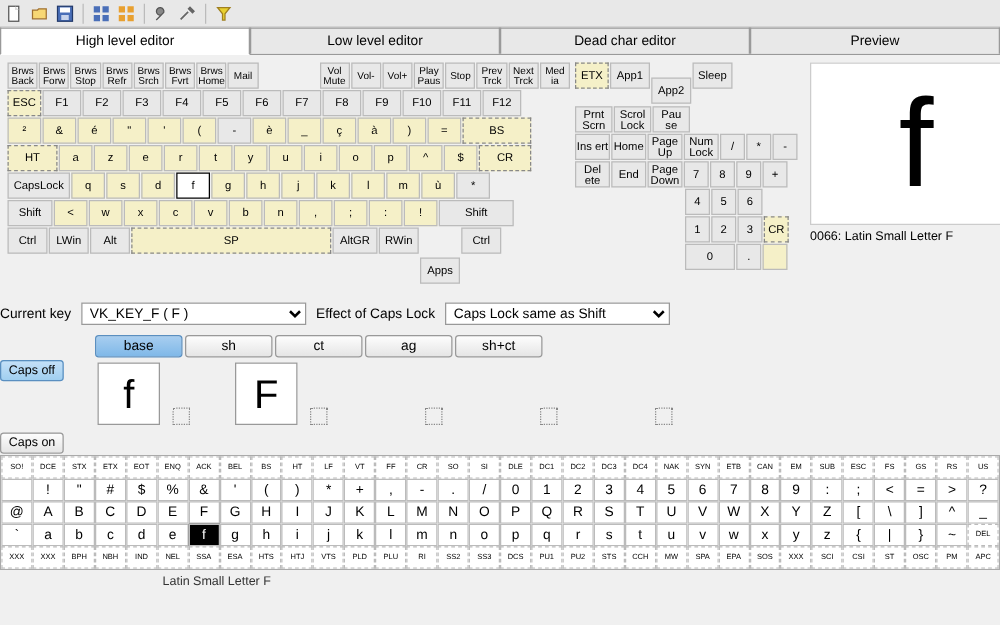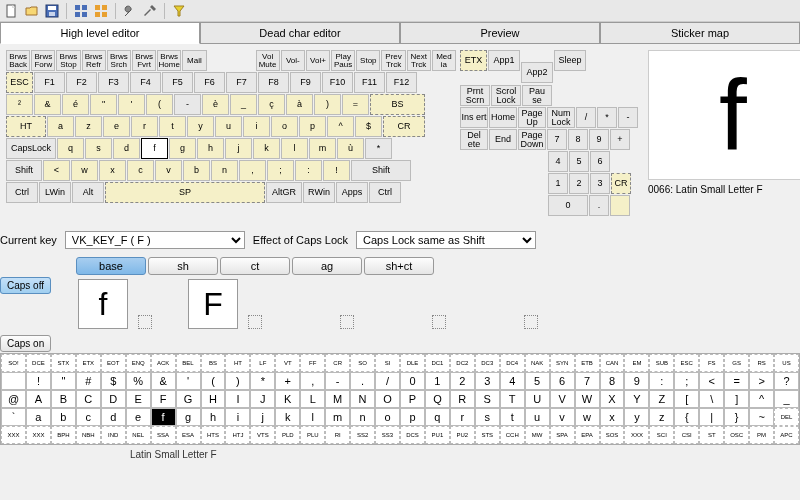--- a/index.html
+++ b/index.html
@@ -92,23 +92,23 @@
         <path d="M10 2 L14 6 L12 8 L8 4 Z M9 7 L3 13 L2 12 L8 6 Z" fill="#666"></path>
       </svg></span>
   <span class="toolbar-sep"></span>
   <span class="toolbar-icon"><svg class="ico" viewBox="0 0 16 16">
         <path d="M3 3 L13 3 L9 8 L9 13 L7 13 L7 8 Z" fill="#e8d030" stroke="#a08020"></path>
       </svg></span>
 </div>
 
 <div class="tabs">
   <div class="tab active">High level editor</div>
+  <div class="tab">Low level editor</div>
   <div class="tab">Dead char editor</div>
   <div class="tab">Preview</div>
-  <div class="tab">Sticker map</div>
 </div>
 
 <div class="main-area">
   <div class="left-panel">
     <div class="keyboard">
       <div class="kb-main" id="kb-main">
           <div class="krow">
             <div class="key mod mini" style="width: 27px;">Brws Back</div>
             <div class="key mod mini" style="width: 27px;">Brws Forw</div>
             <div class="key mod mini" style="width: 27px;">Brws Stop</div>
@@ -203,21 +203,21 @@
             <div class="key" style="width: 27px;">!</div>
             <div class="key mod" style="width: 60px;">Shift</div>
           </div>
           <div class="krow">
             <div class="key mod" style="width: 32px;">Ctrl</div>
             <div class="key mod" style="width: 32px;">LWin</div>
             <div class="key mod" style="width: 32px;">Alt</div>
             <div class="key dotted" style="width: 160px;">SP</div>
             <div class="key mod" style="width: 36px;">AltGR</div>
             <div class="key mod" style="width: 32px;">RWin</div>
-            <div class="key mod" style="width: 32px;">Apps</div>
+            <div class="key mod" style="width: 32px; margin-top: 24px;">Apps</div>
             <div class="key mod" style="width: 32px;">Ctrl</div>
           </div>
         </div>
       <div class="kb-side" id="kb-side">
           <div class="krow">
             <div class="key dotted" style="width: 27px;">ETX</div>
             <div class="key mod" style="width: 32px;">App1</div>
             <div class="key mod" style="width: 32px; margin-top: 12px;">App2</div>
             <div class="key mod" style="width: 32px;">Sleep</div>
           </div>

